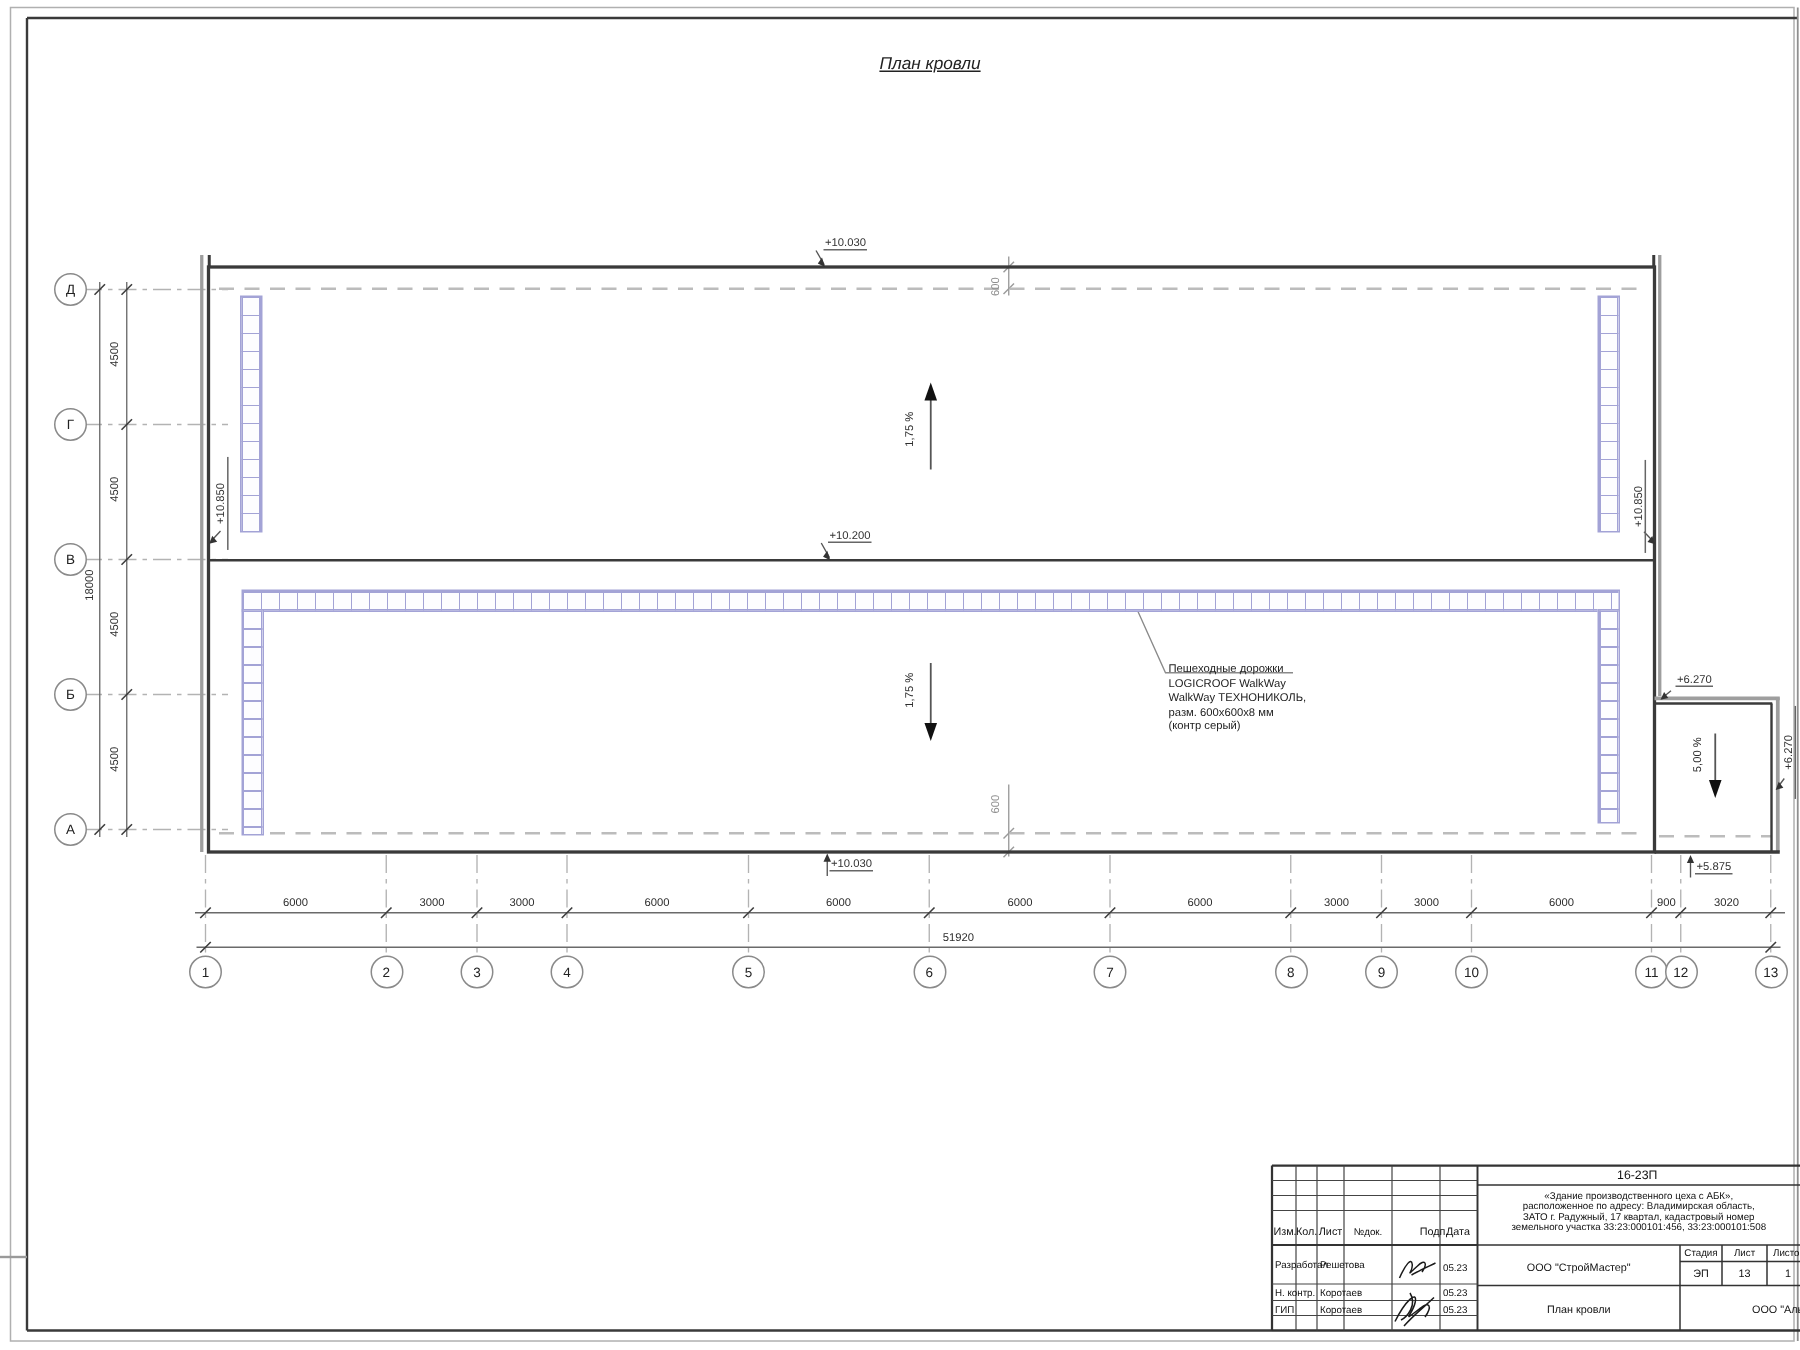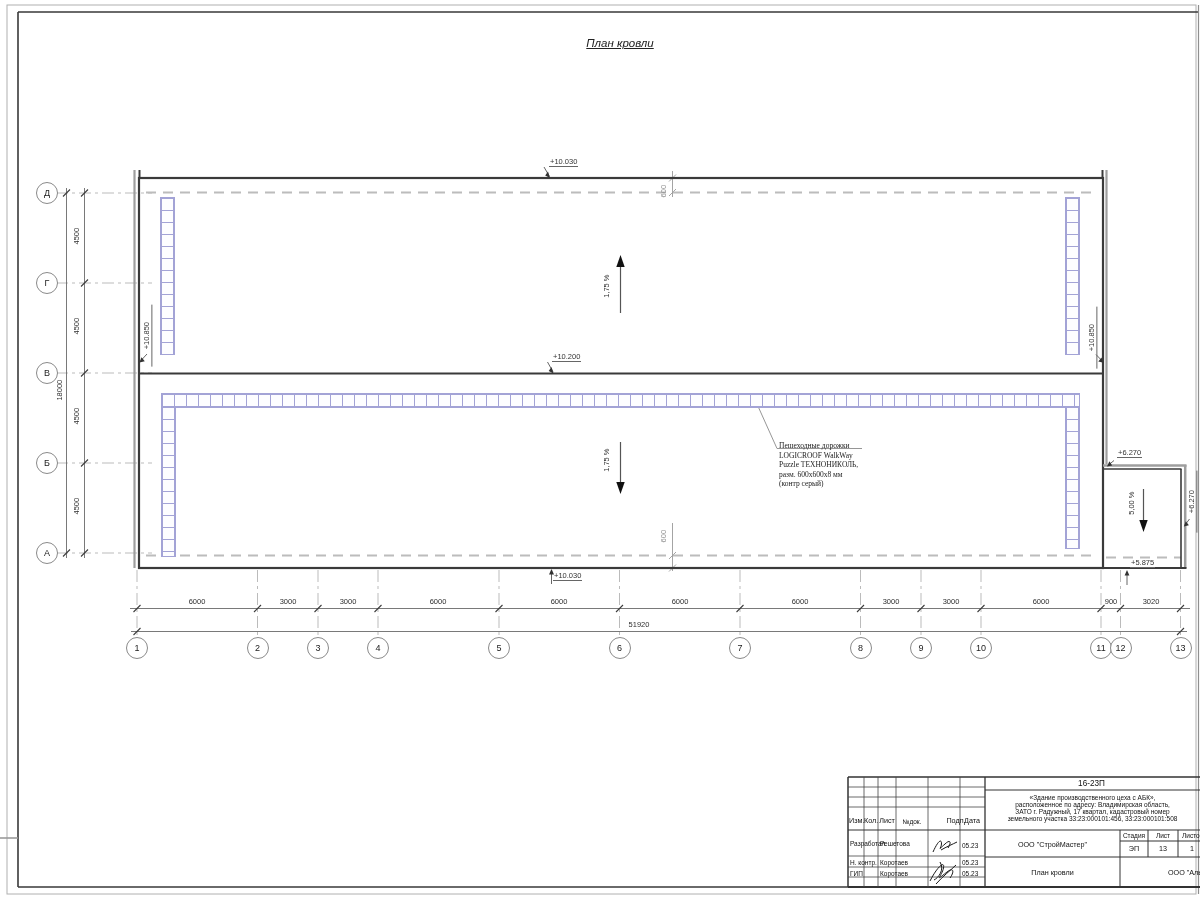--- a/index.html
+++ b/index.html
@@ -13,21 +13,21 @@
   .elev{font-size:7.5px;border-bottom:1px solid #666;padding:0 1px;}
   .dim{font-size:7.5px;color:#2e2e2e;}
   .gray{color:#8f8f8f;}
   .title{font-size:11.5px;font-style:italic;text-decoration:underline;color:#222;}
   .bubble{position:absolute;width:20px;height:20px;border:1px solid #8a8a8a;border-radius:50%;
           background:#fff;font-size:9px;line-height:20px;text-align:center;color:#222;
           transform:translate(-50%,-50%);}
   .walkway{position:absolute;background-color:#fdfdff;border:1px solid #a3a3d6;
     background-image:repeating-linear-gradient(to right,#a3a3d6 0 1px,transparent 1px 12px),
                      repeating-linear-gradient(to bottom,#a3a3d6 0 1px,transparent 1px 12px);}
-  .ann{font-size:7.5px;line-height:9.6px;color:#222;font-family:Liberation Serif, serif;}
+  .ann{font-size:7.5px;line-height:9.6px;color:#222;}
   .tb{font-size:6.5px;color:#111;line-height:1.1;}
   .tb7{font-size:7.2px;}
   .tb8{font-size:8.2px;}
 </style>
 </head>
 <body>
 
 <div class="stage">
 
   <svg class="overlay" width="1200" height="900">
@@ -219,30 +219,30 @@
   <div class="lbl dim c rot gray" style="left:634px;top:187px;width:60px;">600</div>
   <div class="lbl dim c rot gray" style="left:634px;top:532px;width:60px;">600</div>
 
   <div class="lbl elev" style="left:549px;top:158px;">+10.030</div>
   <div class="lbl elev" style="left:552px;top:353px;">+10.200</div>
   <div class="lbl elev" style="left:553px;top:572px;">+10.030</div>
   <div class="lbl elev c rot" style="left:117px;top:331px;width:60px;">+10.850</div>
   <div class="lbl elev c rot" style="left:1062px;top:333px;width:60px;">+10.850</div>
   <div class="lbl elev" style="left:1117px;top:449px;">+6.270</div>
   <div class="lbl elev c rot" style="left:1162px;top:497px;width:60px;">+6.270</div>
-  <div class="lbl elev" style="left:1130px;top:559px;">+5.875</div>
+  <div class="lbl elev" style="left:1130px;top:574px;">+5.875</div>
 
   <div class="lbl dim c rot" style="left:577px;top:282px;width:60px;">1,75 %</div>
   <div class="lbl dim c rot" style="left:577px;top:456px;width:60px;">1,75 %</div>
   <div class="lbl dim c rot" style="left:1102px;top:499px;width:60px;">5,00 %</div>
 
   <div class="lbl ann" style="left:779px;top:441px;">
     <div>Пешеходные дорожки</div>
     <div>LOGICROOF WalkWay</div>
-    <div>Puzzle ТЕХНОНИКОЛЬ,</div>
+    <div>WalkWay ТЕХНОНИКОЛЬ,</div>
     <div>разм. 600х600х8 мм</div>
     <div>(контр серый)</div>
   </div>
 
   <div class="lbl tb tb8 c" style="left:985px;top:779px;width:213px;">16-23П</div>
   <div class="lbl tb c" style="left:987px;top:794px;width:211px;">
     <div>«Здание производственного цеха с АБК»,</div>
     <div>расположенное по адресу: Владимирская область,</div>
     <div>ЗАТО г. Радужный, 17 квартал, кадастровый номер</div>
     <div>земельного участка 33:23:000101:456, 33:23:000101:508</div>

